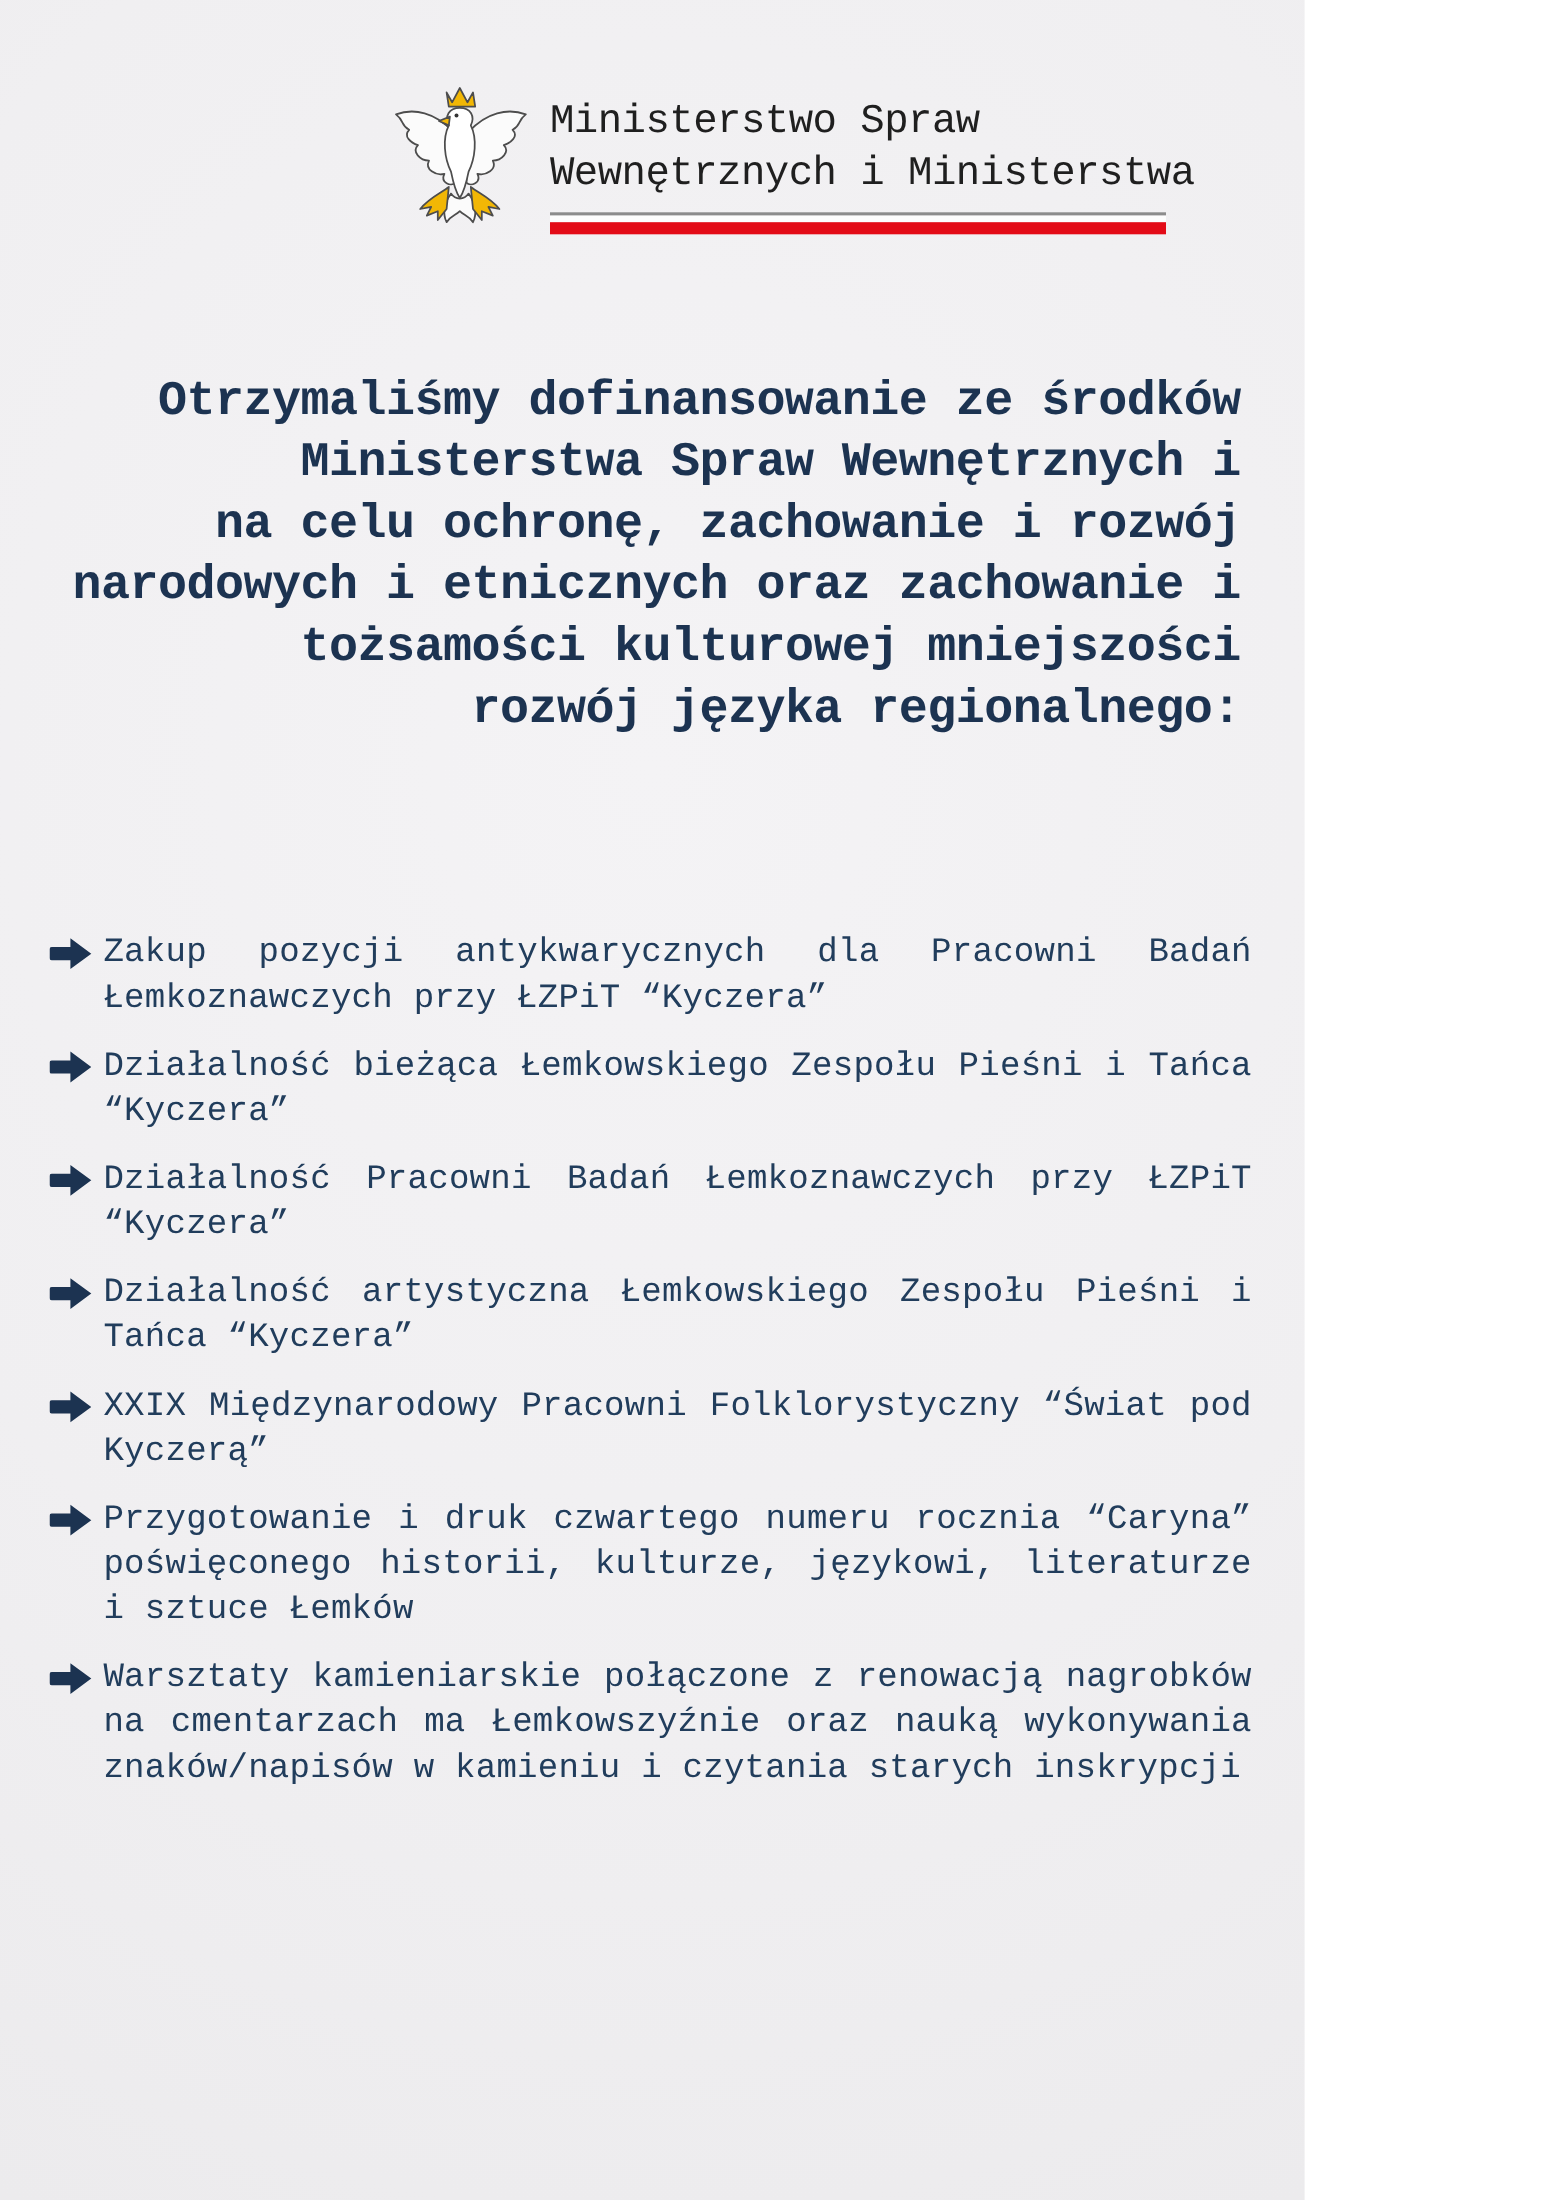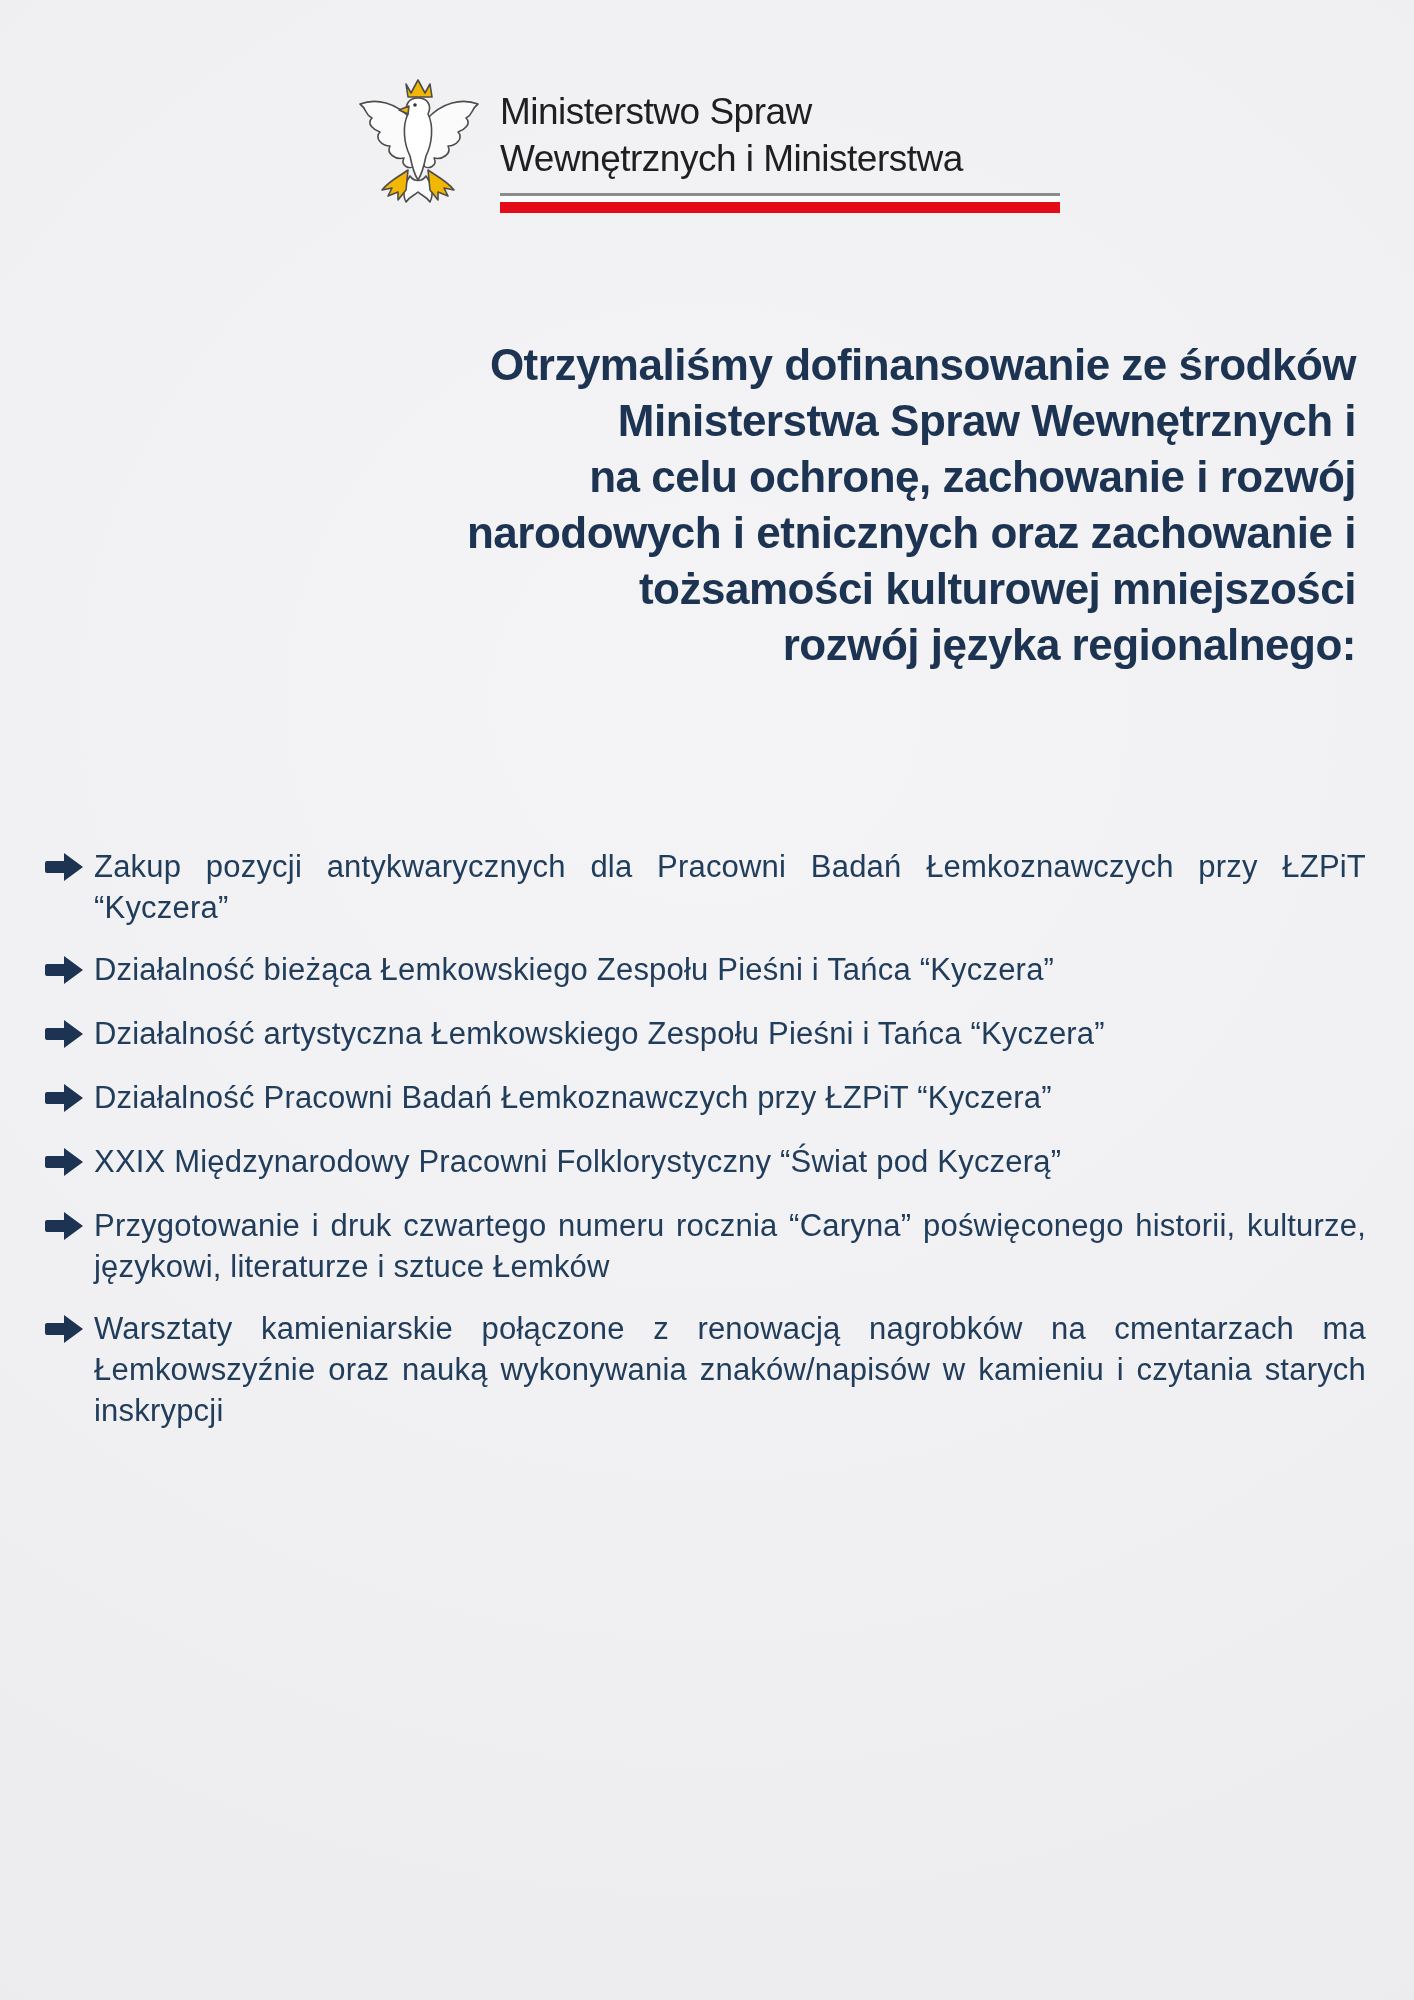--- a/index.html
+++ b/index.html
@@ -1,21 +1,22 @@
 <!DOCTYPE html>
 <html lang="pl"><head>
 <meta charset="utf-8">
 <style>
   html,body{margin:0;padding:0;}
   body{font-family:"Liberation Sans", sans-serif;}
   .page{
     position:relative;
-    width:1414px;height:2000px;
+    width:1186px;height:2000px;
     background:radial-gradient(ellipse 120% 80% at 50% 35%, #f4f3f5 0%, #f0eff1 55%, #ebeaec 100%);
     overflow:hidden;
+    font-family:Liberation Mono, monospace;
   }
   
   .logo-row{
     position:absolute;top:68px;left:352px;
     display:flex;align-items:flex-start;
   }
   .eagle{flex:0 0 auto;display:block;}
   .logo-right{margin-left:16px;padding-top:20px;display:flex;flex-direction:column;}
   .logo-text{
     color:#1f1f1f;
@@ -115,30 +116,30 @@
       </span>
       <span class="item-text">Działalność bieżąca Łemkowskiego Zespołu Pieśni i Tańca “Kyczera”</span>
     </div>
 
     <div class="item">
       <span class="arrow-wrap">
         <svg width="40" height="36" viewBox="0 0 40 36">
             <path d="M2 12 h17 v-8 l19 14 -19 14 v-8 h-17 q-2 0 -2 -2 v-8 q0 -2 2 -2 z" fill="#1c3351"></path>
           </svg>
       </span>
-      <span class="item-text">Działalność artystyczna Łemkowskiego Zespołu Pieśni i Tańca “Kyczera”</span>
+      <span class="item-text">Działalność Pracowni Badań Łemkoznawczych przy ŁZPiT “Kyczera”</span>
     </div>
 
     <div class="item">
       <span class="arrow-wrap">
         <svg width="40" height="36" viewBox="0 0 40 36">
             <path d="M2 12 h17 v-8 l19 14 -19 14 v-8 h-17 q-2 0 -2 -2 v-8 q0 -2 2 -2 z" fill="#1c3351"></path>
           </svg>
       </span>
-      <span class="item-text">Działalność Pracowni Badań Łemkoznawczych przy ŁZPiT “Kyczera”</span>
+      <span class="item-text">Działalność artystyczna Łemkowskiego Zespołu Pieśni i Tańca “Kyczera”</span>
     </div>
 
     <div class="item">
       <span class="arrow-wrap">
         <svg width="40" height="36" viewBox="0 0 40 36">
             <path d="M2 12 h17 v-8 l19 14 -19 14 v-8 h-17 q-2 0 -2 -2 v-8 q0 -2 2 -2 z" fill="#1c3351"></path>
           </svg>
       </span>
       <span class="item-text">XXIX Międzynarodowy Pracowni Folklorystyczny “Świat pod Kyczerą”</span>
     </div>

